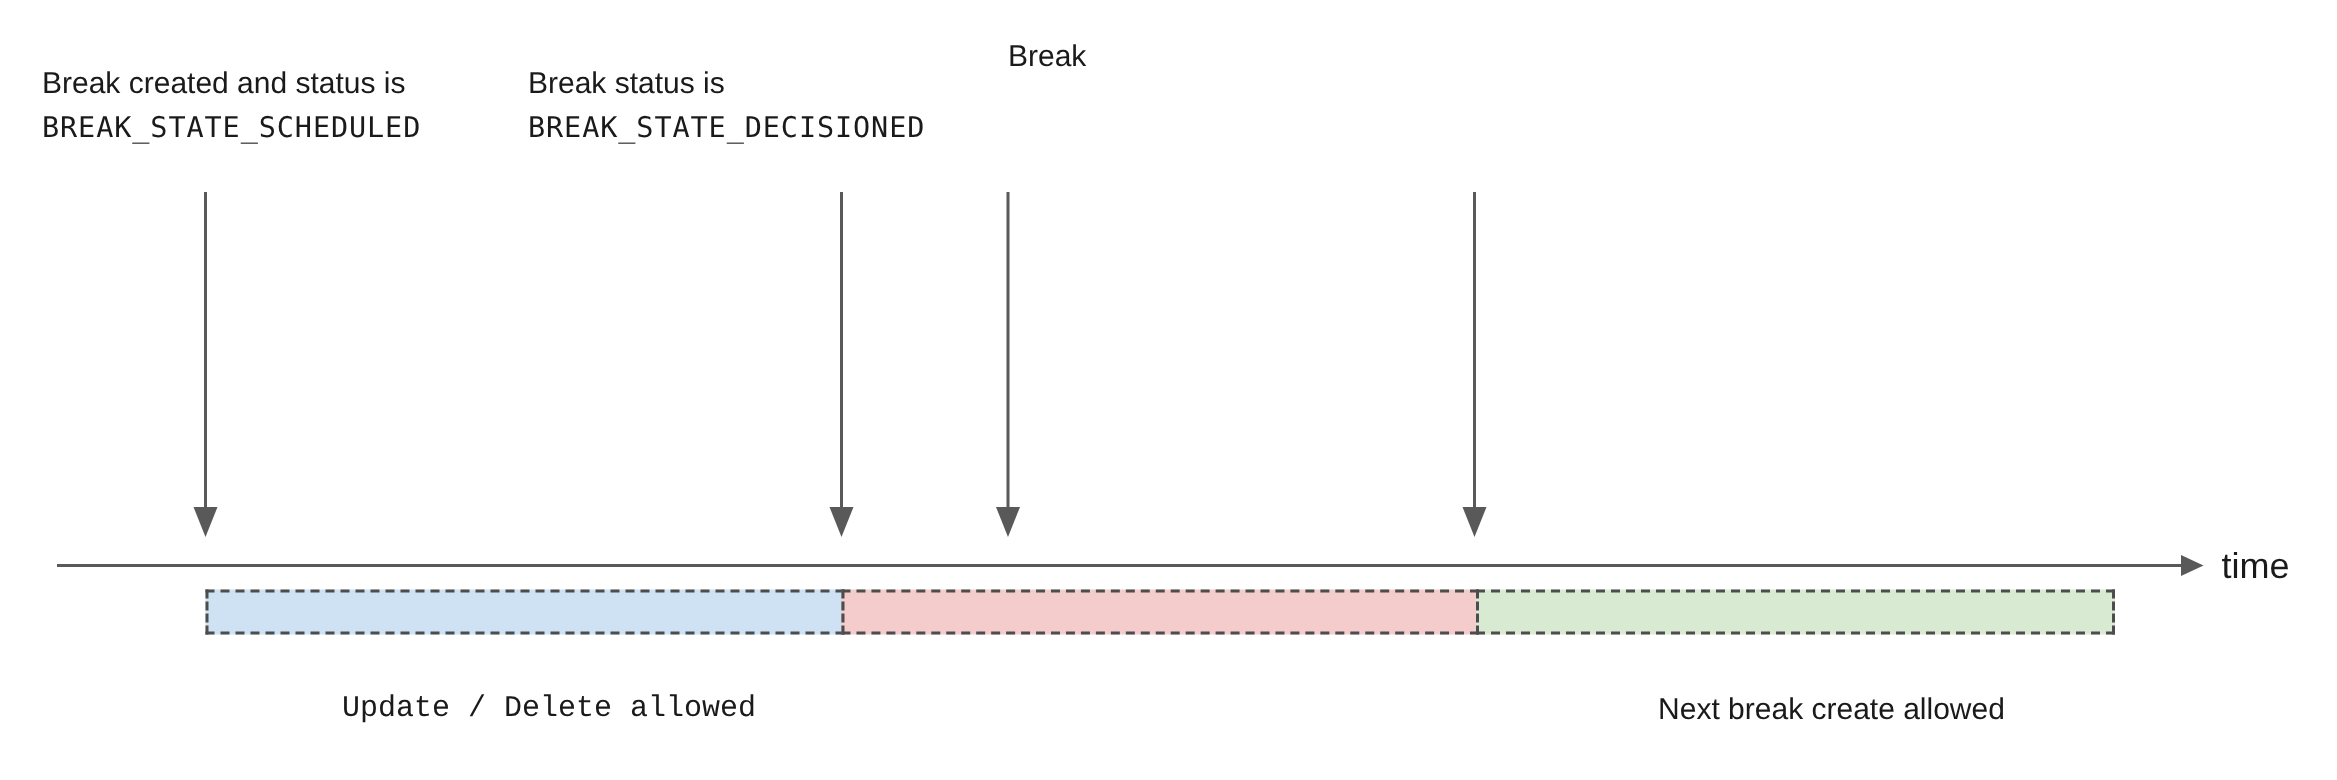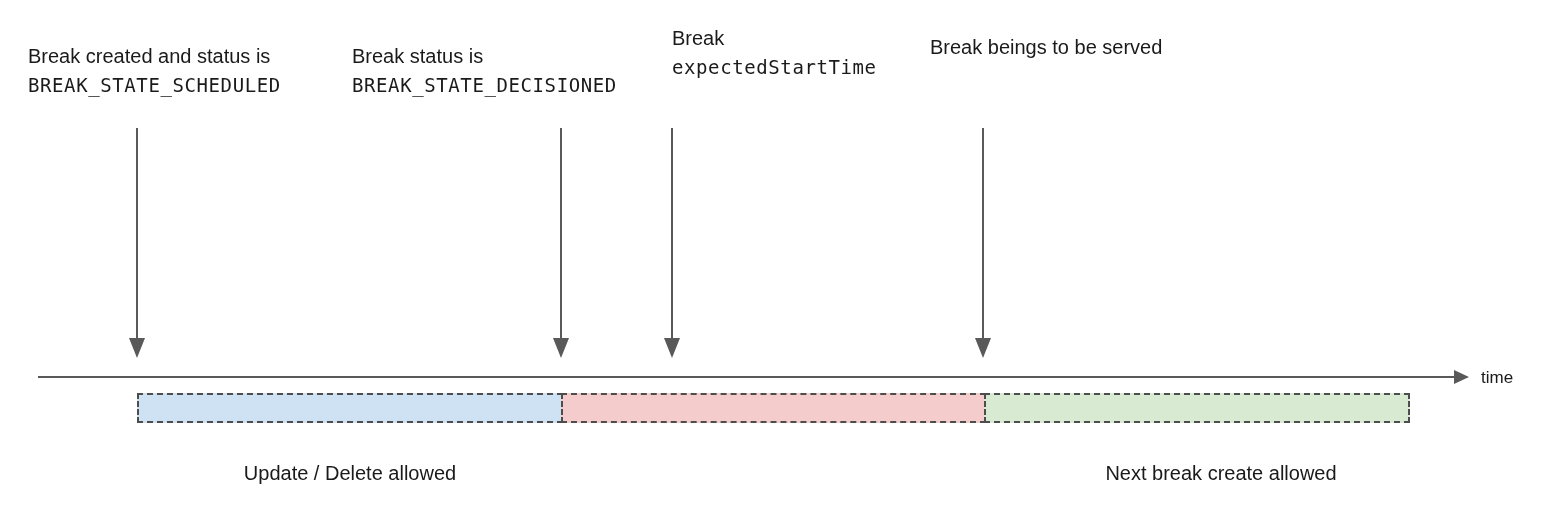--- a/index.html
+++ b/index.html
@@ -57,62 +57,60 @@
   }
   .time-head {
     position: absolute; left: 1454px; top: 370px;
     width: 0; height: 0;
     border-top: 7px solid transparent;
     border-bottom: 7px solid transparent;
     border-left: 15px solid #595959;
   }
   .time-label {
     position: absolute; left: 1481px; top: 365px;
-    font-size: 17px; line-height: 25px;
+    font-size: 24px; line-height: 25px;
   }
 
   
   .seg {
     position: absolute; top: 393px; height: 30px;
     box-sizing: border-box;
     border: 2px dashed #4d4d4d;
   }
   #seg-1 { left: 137px; width: 426px; }
   #seg-2 { left: 561px; width: 425px; }
   #seg-3 { left: 984px; width: 426px; }
 
   
   .seg-label {
     position: absolute; top: 460px;
     font-size: 20px; line-height: 26px;
     text-align: center;
   }
-  #seg-label-1 { left: 137px; width: 426px; }
+  #seg-label-1 { left: 153px; width: 426px; font-family: Liberation Mono, monospace; }
   #seg-label-2 { left: 561px; width: 425px; }
   #seg-label-3 { left: 1008px; width: 426px; }
 </style>
 </head>
 <body>
 
 <div class="canvas">
 
   <div class="ann" id="ann-2">
     <span class="plain">Break status is</span>
     <span class="code">BREAK_STATE_DECISIONED</span>
   </div>
   <div class="ann" id="ann-1">
     <span class="plain">Break created and status is</span>
     <span class="code">BREAK_STATE_SCHEDULED</span>
   </div>
   <div class="ann" id="ann-3">
     <span class="plain">Break</span>
-    <span class="code">expectedStartTime</span>
   </div>
   <div class="ann" id="ann-4">
-    <span class="plain">Break beings to be served</span>
   </div>
 
   <div class="v-arrow" id="arrow-1">
     <div class="shaft"></div>
     <div class="head"></div>
   </div>
   <div class="v-arrow" id="arrow-2">
     <div class="shaft"></div>
     <div class="head"></div>
   </div>

